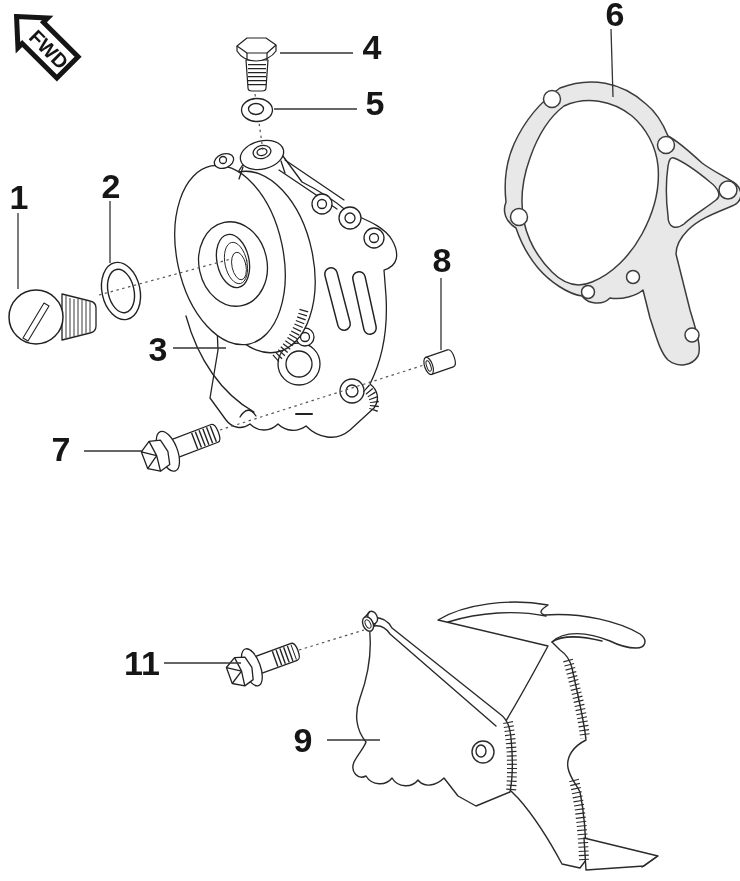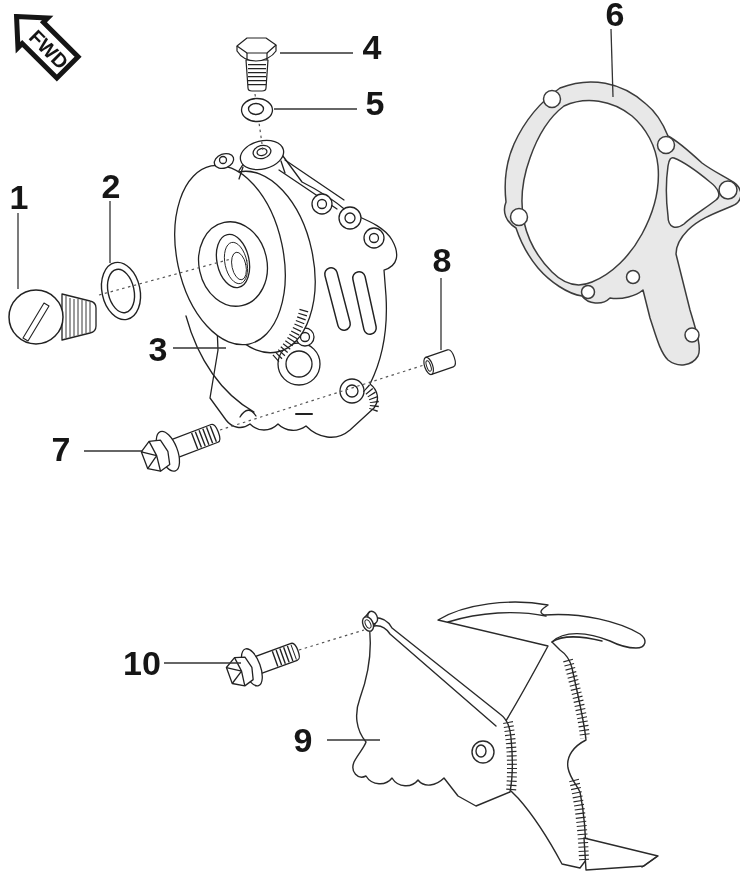--- a/index.html
+++ b/index.html
@@ -296,15 +296,15 @@
 
   <div class="callout" style="left:19px;  top:197px;">1</div>
   <div class="callout" style="left:111px; top:186px;">2</div>
   <div class="callout" style="left:158px; top:349px;">3</div>
   <div class="callout" style="left:372px; top:47px;">4</div>
   <div class="callout" style="left:375px; top:103px;">5</div>
   <div class="callout" style="left:615px; top:14px;">6</div>
   <div class="callout" style="left:61px;  top:449px;">7</div>
   <div class="callout" style="left:442px; top:260px;">8</div>
   <div class="callout" style="left:303px; top:740px;">9</div>
-  <div class="callout" style="left:142px; top:663px;">10</div>
+  <div class="callout" style="left:142px; top:663px;">11</div>
 
 </div>
 
 </body></html>

